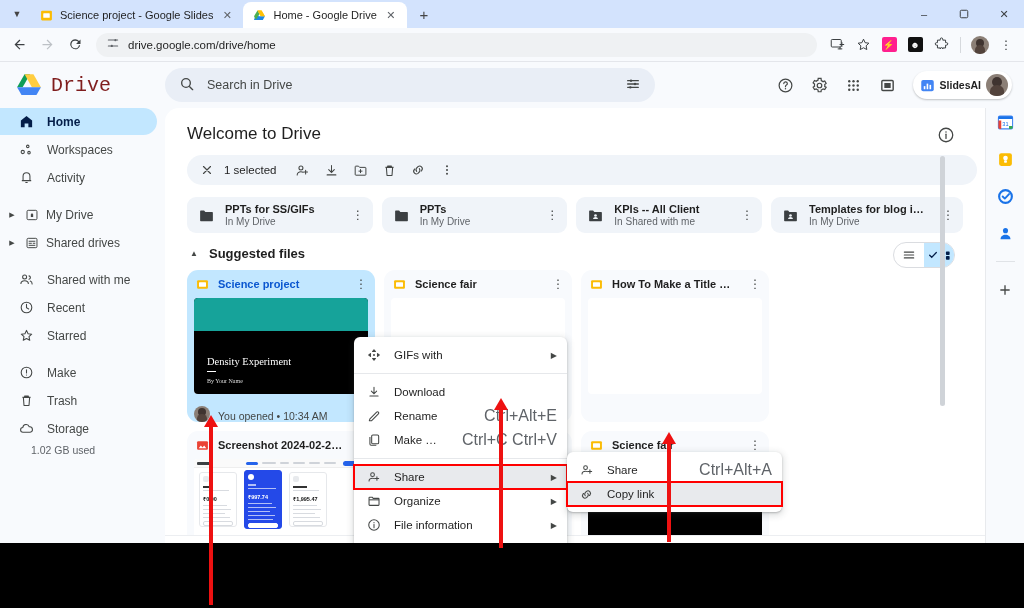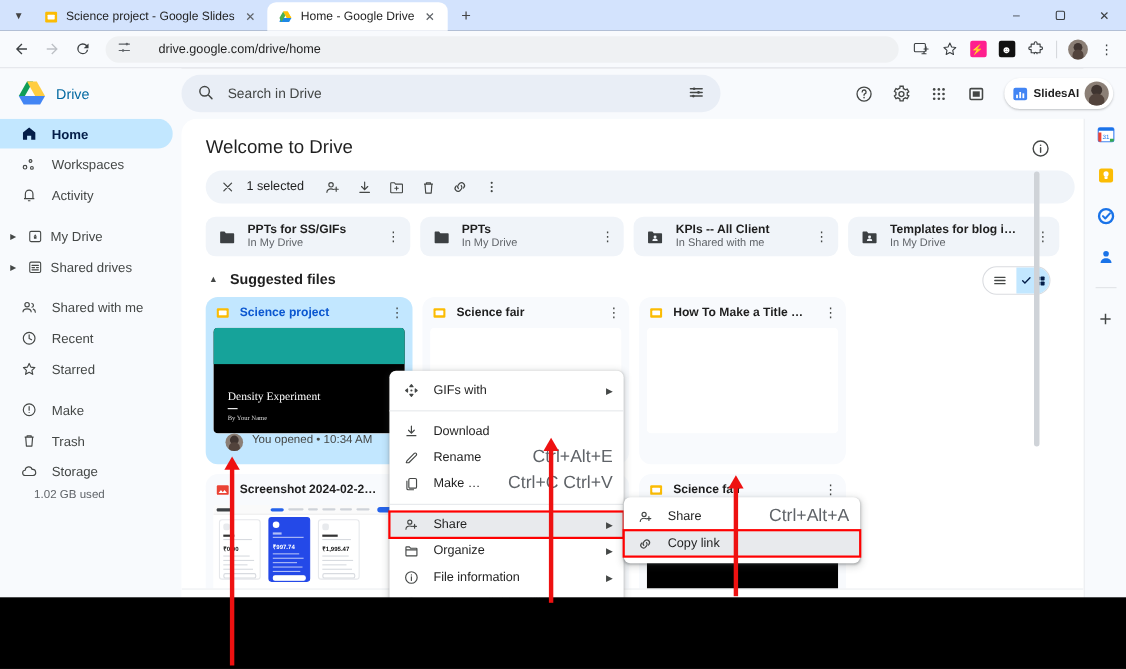--- a/index.html
+++ b/index.html
@@ -43,21 +43,21 @@
 
   .chrome-toolbar{
     height:34px; background:#f8fafd; display:flex; align-items:center; gap:2px;
     padding:0 6px; border-bottom:1px solid #e4e6eb;
   }
   .nav-btn{ width:26px;height:26px; border-radius:50%; display:flex;align-items:center;justify-content:center;
     color:#3c4043; }
   .nav-btn.disabled{ color:#bdc1c6; }
   .omnibox{
     flex:1; height:24px; background:#eff1f3; border-radius:13px; display:flex; align-items:center;
-    gap:24px; padding:0 10px; margin:0 6px; min-width:0;
+    gap:8px; padding:0 10px; margin:0 6px; min-width:0;
   }
   .omni-url{ font-size:11.5px; color:#1f1f1f; white-space:nowrap; overflow:hidden; text-overflow:ellipsis;}
   .tb-icon{ width:24px;height:24px; display:flex;align-items:center;justify-content:center; color:#3c4043;}
   .ext-chip{ width:15px; height:15px; border-radius:2px; display:flex;align-items:center;justify-content:center;
     font-size:9px; font-weight:bold;}
   .tb-sep{ width:1px;height:16px; background:#d6d9dd; margin:0 5px;}
   .avatar-sm{ width:18px;height:18px;border-radius:50%; background:#8b7f76; position:relative; overflow:hidden;}
   .avatar-sm::after{content:""; position:absolute; left:4px; top:9px; width:10px;height:10px;
     border-radius:50% 50% 0 0; background:#52433c;}
   .avatar-sm::before{content:""; position:absolute; left:5px; top:3px; width:8px;height:8px;
@@ -65,21 +65,21 @@
 
   
   .app{ height:503px; background:#f8fafd; display:flex; position:relative; overflow:hidden;}
 
   
   .drive-header{
     position:absolute; top:0; left:0; right:0; height:46px; display:flex; align-items:center;
     background:#f8fafd; z-index:5;
   }
   .brand{ width:165px; display:flex; align-items:center; gap:9px; padding-left:16px;}
-  .brand-text{ font-size:13px; color:#0369a1; font-family:Liberation Sans, sans-serif;}
+  .brand-text{ font-size:20px; color:#7f1d1d; font-family:Liberation Mono, monospace;}
   .searchwrap{ flex:1; display:flex; align-items:center; }
   .searchbox{
     width:490px; height:34px; background:#e9eef6; border-radius:17px;
     display:flex; align-items:center; padding:0 14px; gap:12px;
   }
   .search-ph{ flex:1; font-size:12.5px; color:#444746;}
   .hdr-icons{ display:flex; align-items:center; gap:4px; padding-right:12px;}
   .hdr-icon{ width:30px;height:30px;border-radius:50%; display:flex;align-items:center;justify-content:center;
     color:#444746;}
   .slides-chip{
@@ -161,21 +161,21 @@
     width:188px; height:152px; background:#f8fafd; border-radius:11px; overflow:hidden;
     display:flex; flex-direction:column;
   }
   .file-card.selected{ background:#c2e7ff; }
   .fc-head{ height:28px; display:flex; align-items:center; gap:9px; padding:0 5px 0 9px;}
   .fc-ic{ width:13px;height:13px; flex:0 0 13px;}
   .fc-name{ flex:1; min-width:0; font-size:11px; font-weight:bold; color:#1f1f1f;
     white-space:nowrap; overflow:hidden; text-overflow:ellipsis;}
   .file-card.selected .fc-name{ color:#0b57d0;}
   .fc-thumb{ flex:1; margin:0 7px; background:#fff; border-radius:4px; overflow:hidden; position:relative;}
-  .fc-foot{ height:28px; display:flex; align-items:flex-start; gap:8px; padding:0 18px;}
+  .fc-foot{ height:28px; display:flex; align-items:flex-end; gap:8px; padding:0 7px;}
   .fc-foot .av{ width:16px;height:16px;border-radius:50%; background:#8b7f76; position:relative; overflow:hidden; flex:0 0 16px;}
   .fc-foot .av::after{content:""; position:absolute; left:3px; top:8px; width:10px;height:9px;
     border-radius:50% 50% 0 0; background:#52433c;}
   .fc-foot .av::before{content:""; position:absolute; left:4px; top:2px; width:8px;height:8px;
     border-radius:50%; background:#3f3430;}
   .fc-foot .mt{ font-size:10.5px; color:#444746;}
 
   
   .slide-dens{ width:100%; height:100%; background:#000; position:relative;}
   .slide-dens .teal{ position:absolute;left:0;top:0;right:0;height:33px;background:#16a39a;}

